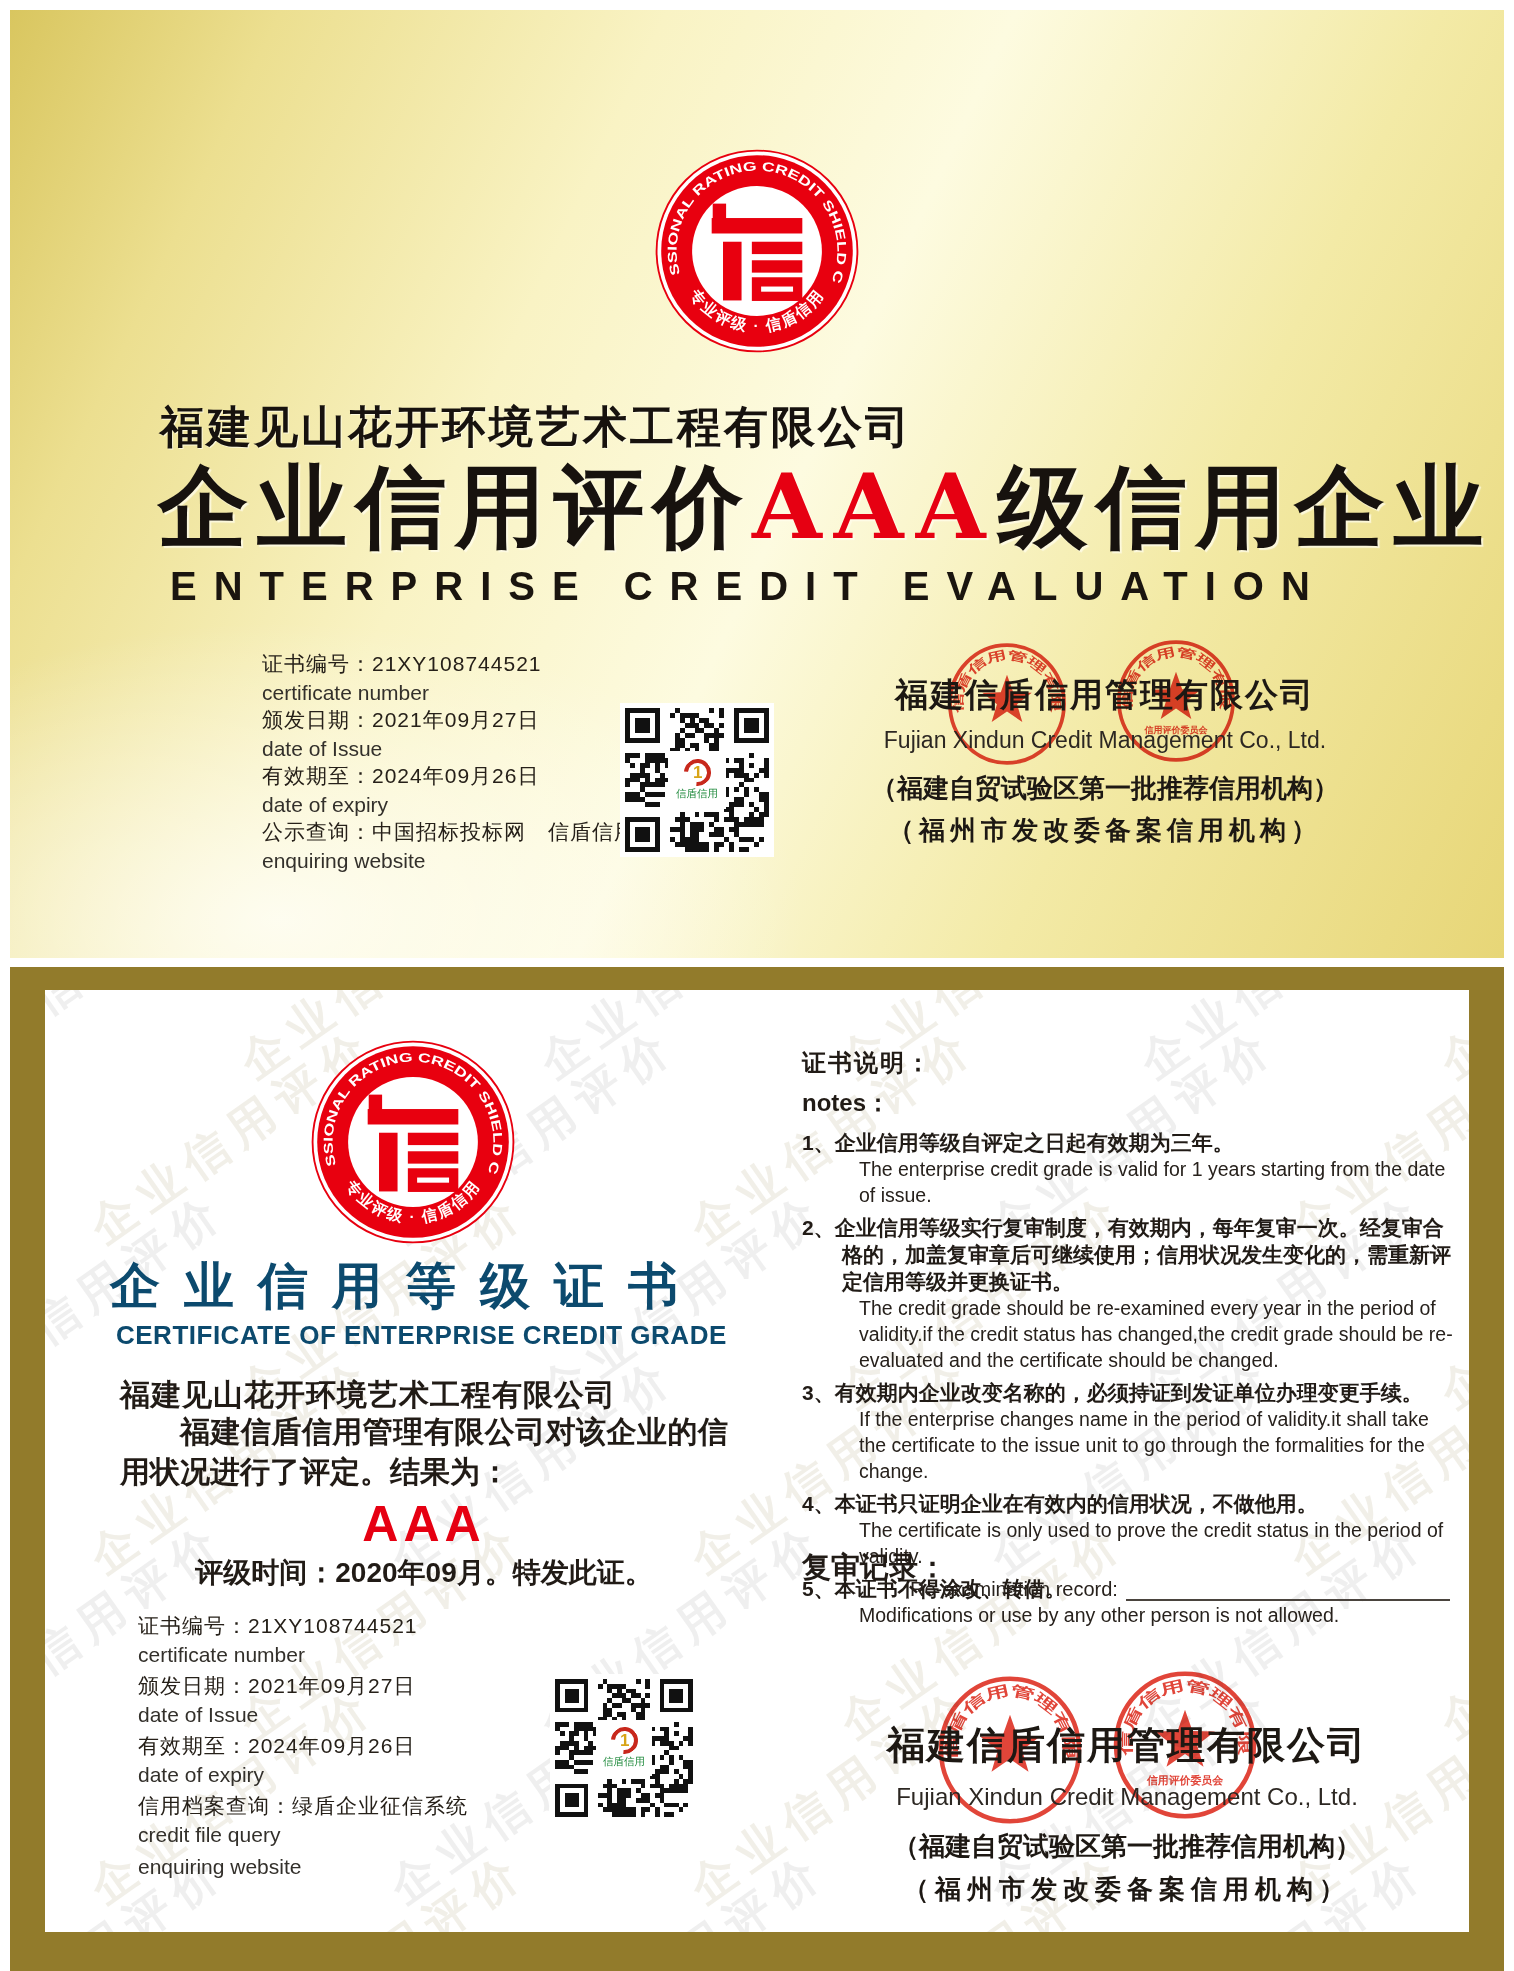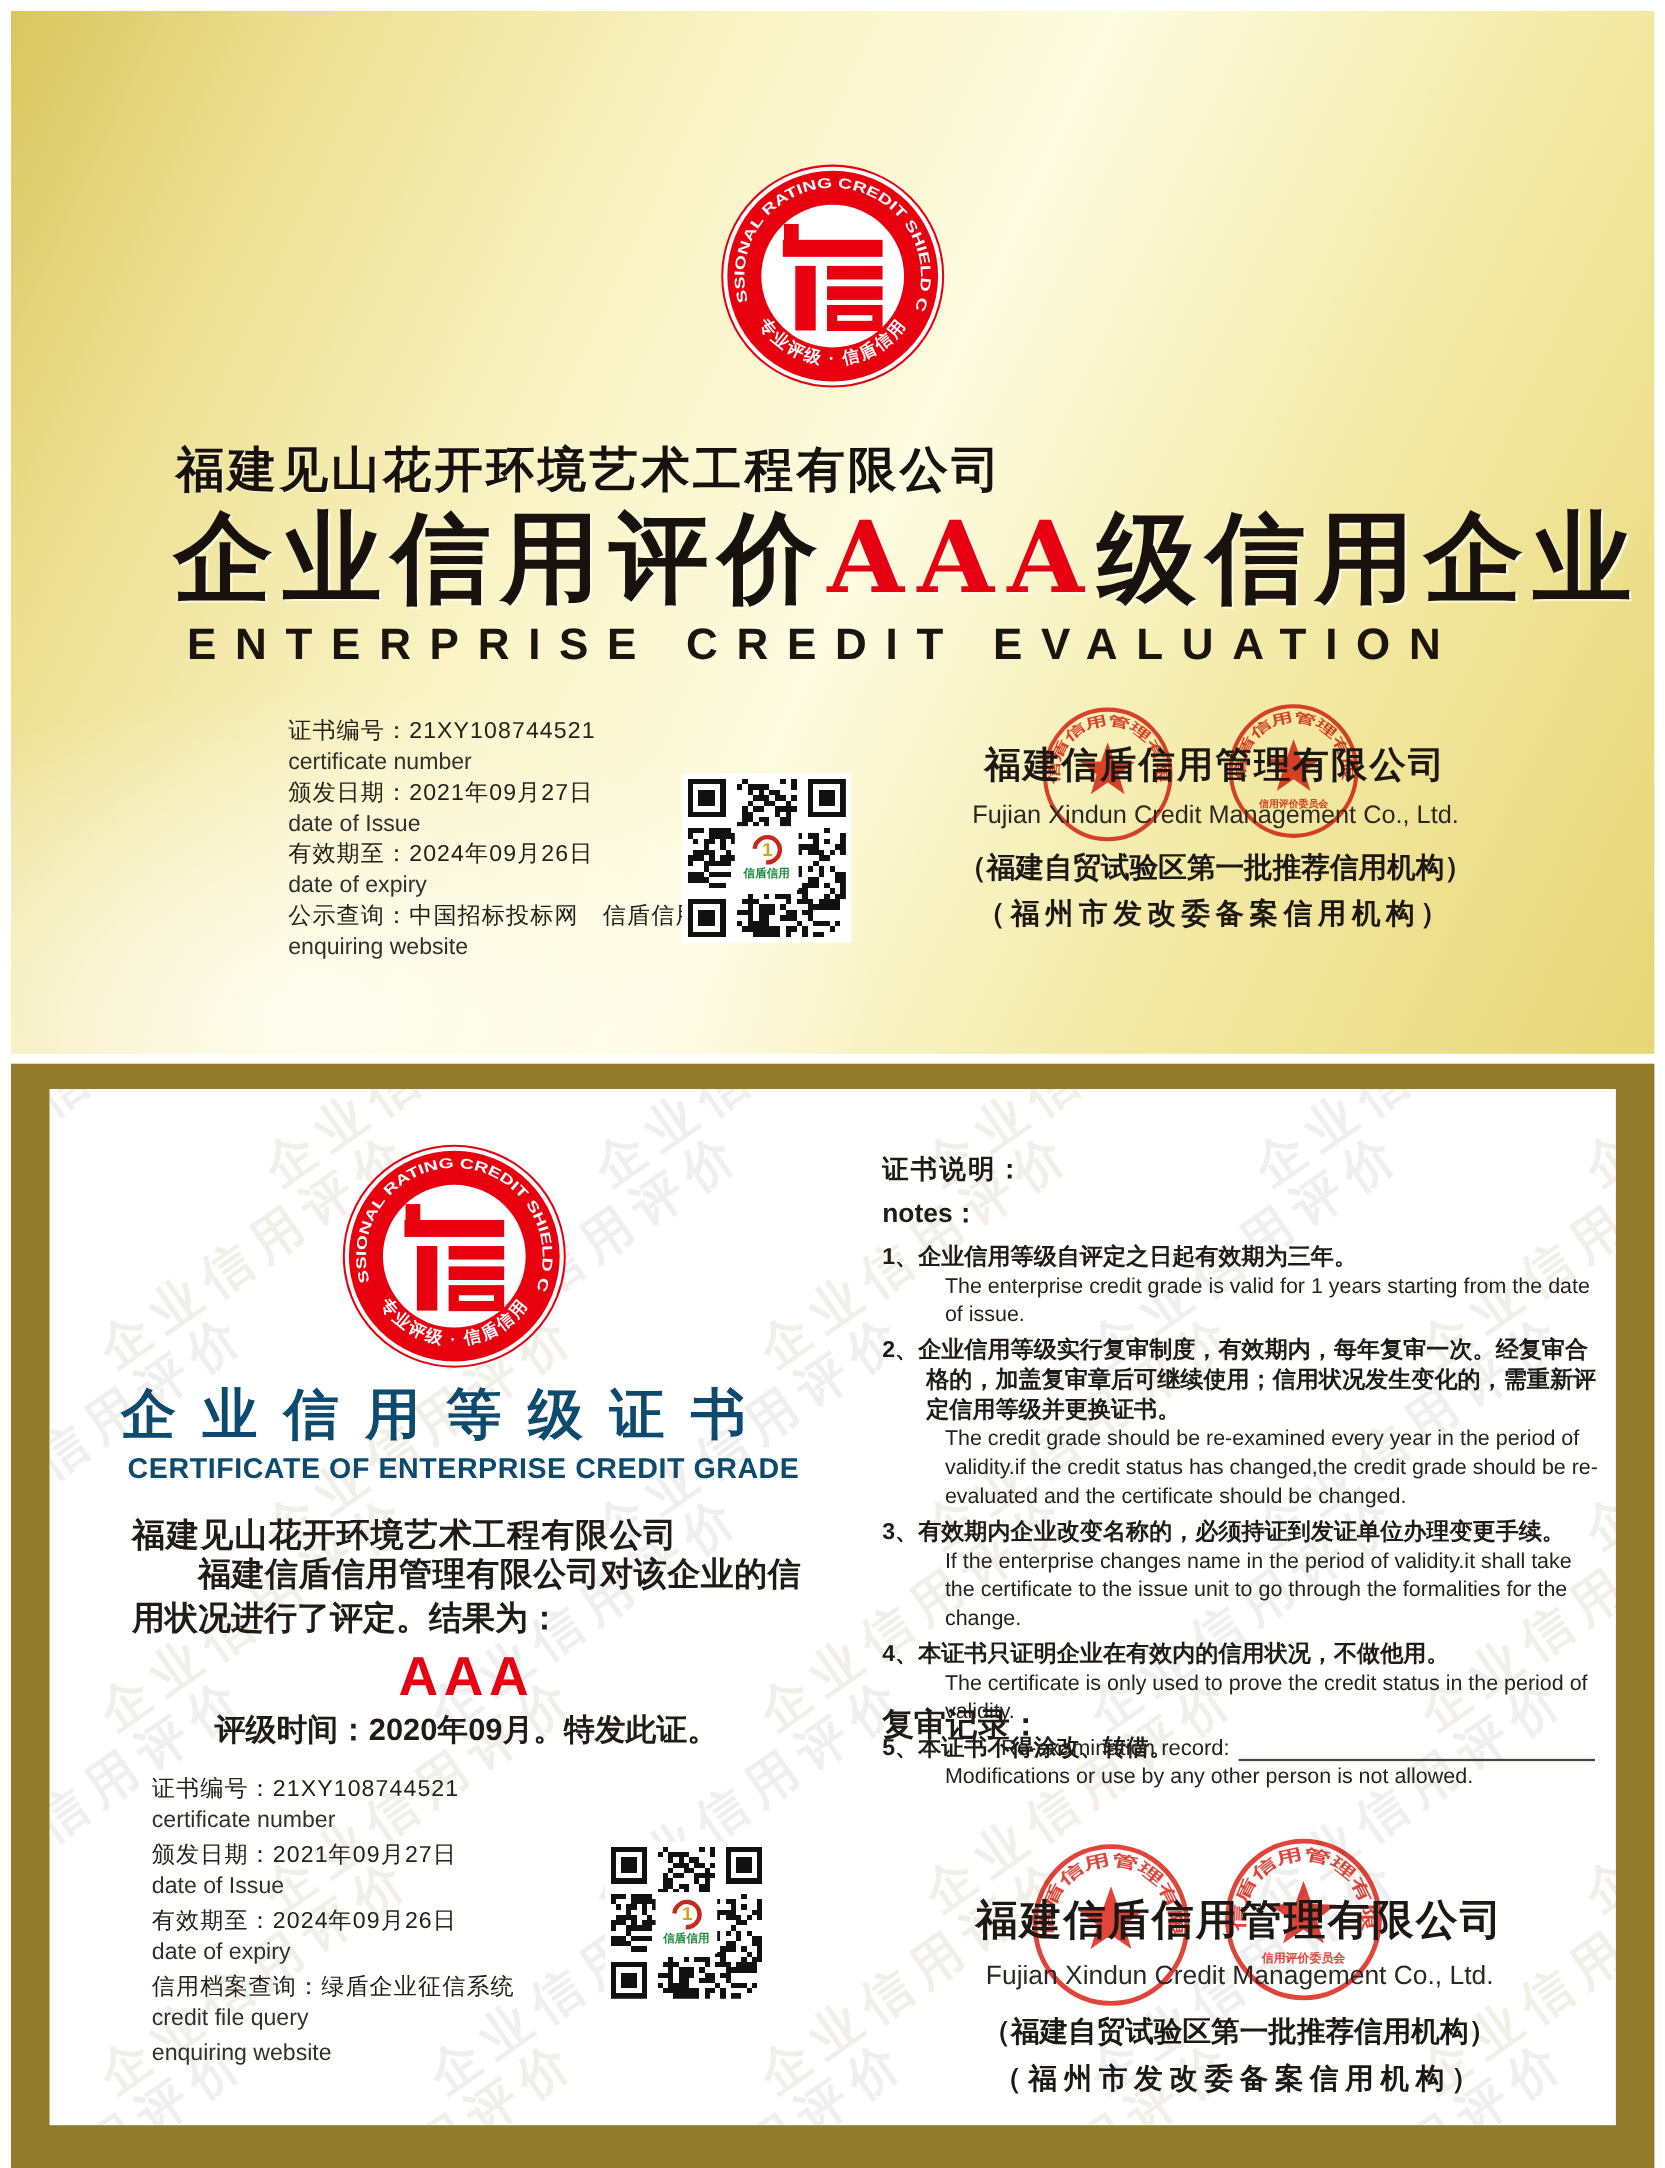--- a/index.html
+++ b/index.html
@@ -22,21 +22,21 @@
   .t-details{left:252px;top:640px;width:480px}
   .d-row{position:absolute;left:0;width:480px}
   .d-cn{font-size:21px;font-weight:400;color:#262019;letter-spacing:1px;white-space:nowrap}
   .d-en{font-size:21px;color:#33302b;margin-top:3px}
   .qr{background:#fff;padding:5px;position:absolute}
   .qr svg{display:block;width:100%;height:100%}
   .qr1{left:610px;top:693px;width:154px;height:154px}
   .qr-logo{position:absolute;inset:31%;background:#fff;display:flex;flex-direction:column;align-items:center;justify-content:center}
   .qr-swirl{width:27px;height:27px;border:4px solid #c8281c;border-left-color:transparent;border-radius:50%;transform:rotate(-40deg);display:flex;align-items:center;justify-content:center}
   .qr-swirl span{transform:rotate(40deg);color:#d8a417;font-weight:bold;font-size:17px;line-height:1}
-  .qr-cn{font-size:10.5px;color:#1f8a3c;font-weight:bold;white-space:nowrap;margin-top:1px}
+  .qr-cn{font-size:10.5px;color:#1f8a3c;font-weight:normal;white-space:nowrap;margin-top:1px}
   .t-issuer{left:835px;top:663px;width:520px;text-align:center;z-index:2}
   .i-cn{font-size:33px;font-weight:bold;letter-spacing:2px;color:#1d1813;white-space:nowrap}
   .i-en{font-size:23px;color:#2c2722;margin-top:9px;white-space:nowrap}
   .i-note1{font-size:26px;font-weight:600;color:#1d1813;margin-top:17px;white-space:nowrap}
   .i-note2{font-size:26px;font-weight:600;color:#1d1813;letter-spacing:5px;margin-top:7px;white-space:nowrap}
   .stamp{position:absolute;mix-blend-mode:multiply;z-index:1}
   .stamp svg{display:block;width:100%;height:100%}
   .ts1{left:935px;top:632px;width:124px;height:124px}
   .ts2{left:1104px;top:629px;width:124px;height:124px}
 

